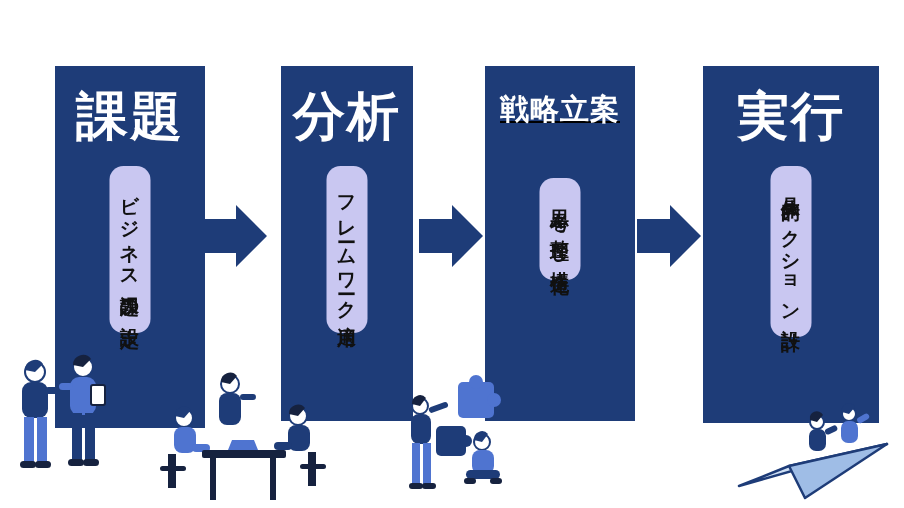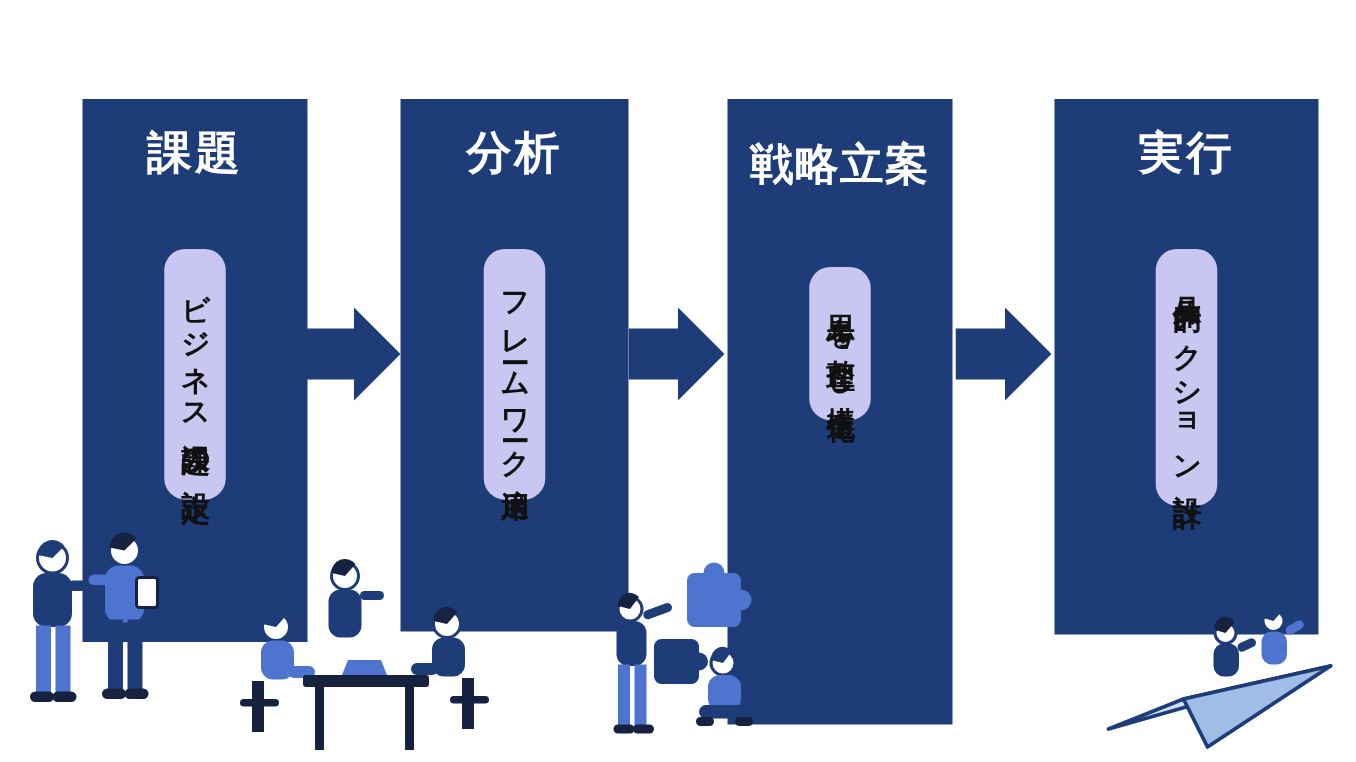--- a/index.html
+++ b/index.html
@@ -16,26 +16,26 @@
     width:904px;height:508px;overflow:hidden;
   }
   .canvas{
     position:relative;width:904px;height:508px;background:#ffffff;overflow:hidden;
   }
   
   .column{
     position:absolute;top:66px;height:358px;background:var(--navy);z-index:1;
   }
   .col-0{left:55px;width:150px;height:362px;}
-  .col-1{left:267px;width:152px;height:355px;}
-  .col-2{left:485px;width:150px;height:417px;}
+  .col-1{left:281px;width:132px;height:355px;}
+  .col-2{left:485px;width:150px;height:355px;text-decoration:underline;}
   .col-3{left:703px;width:176px;height:357px;}
   .col-title{
     margin-top:16px;text-align:center;color:#ffffff;
-    font-size:30px;font-weight:bold;letter-spacing:2px;
+    font-size:52px;font-weight:bold;letter-spacing:2px;
     font-family:"DejaVu Sans","Liberation Sans",sans-serif;
   }
   .col-title.small{font-size:29px;margin-top:24px;letter-spacing:1px;}
   .col-label{
     position:absolute;top:100px;left:50%;transform:translateX(-50%);
     background:var(--lavender);color:#111111;
     writing-mode:vertical-rl;text-orientation:upright;
     font-weight:bold;font-size:19px;letter-spacing:3px;line-height:1;
     padding:16px 11px;border-radius:14px;white-space:nowrap;
     font-family:"DejaVu Sans","Liberation Sans",sans-serif;

